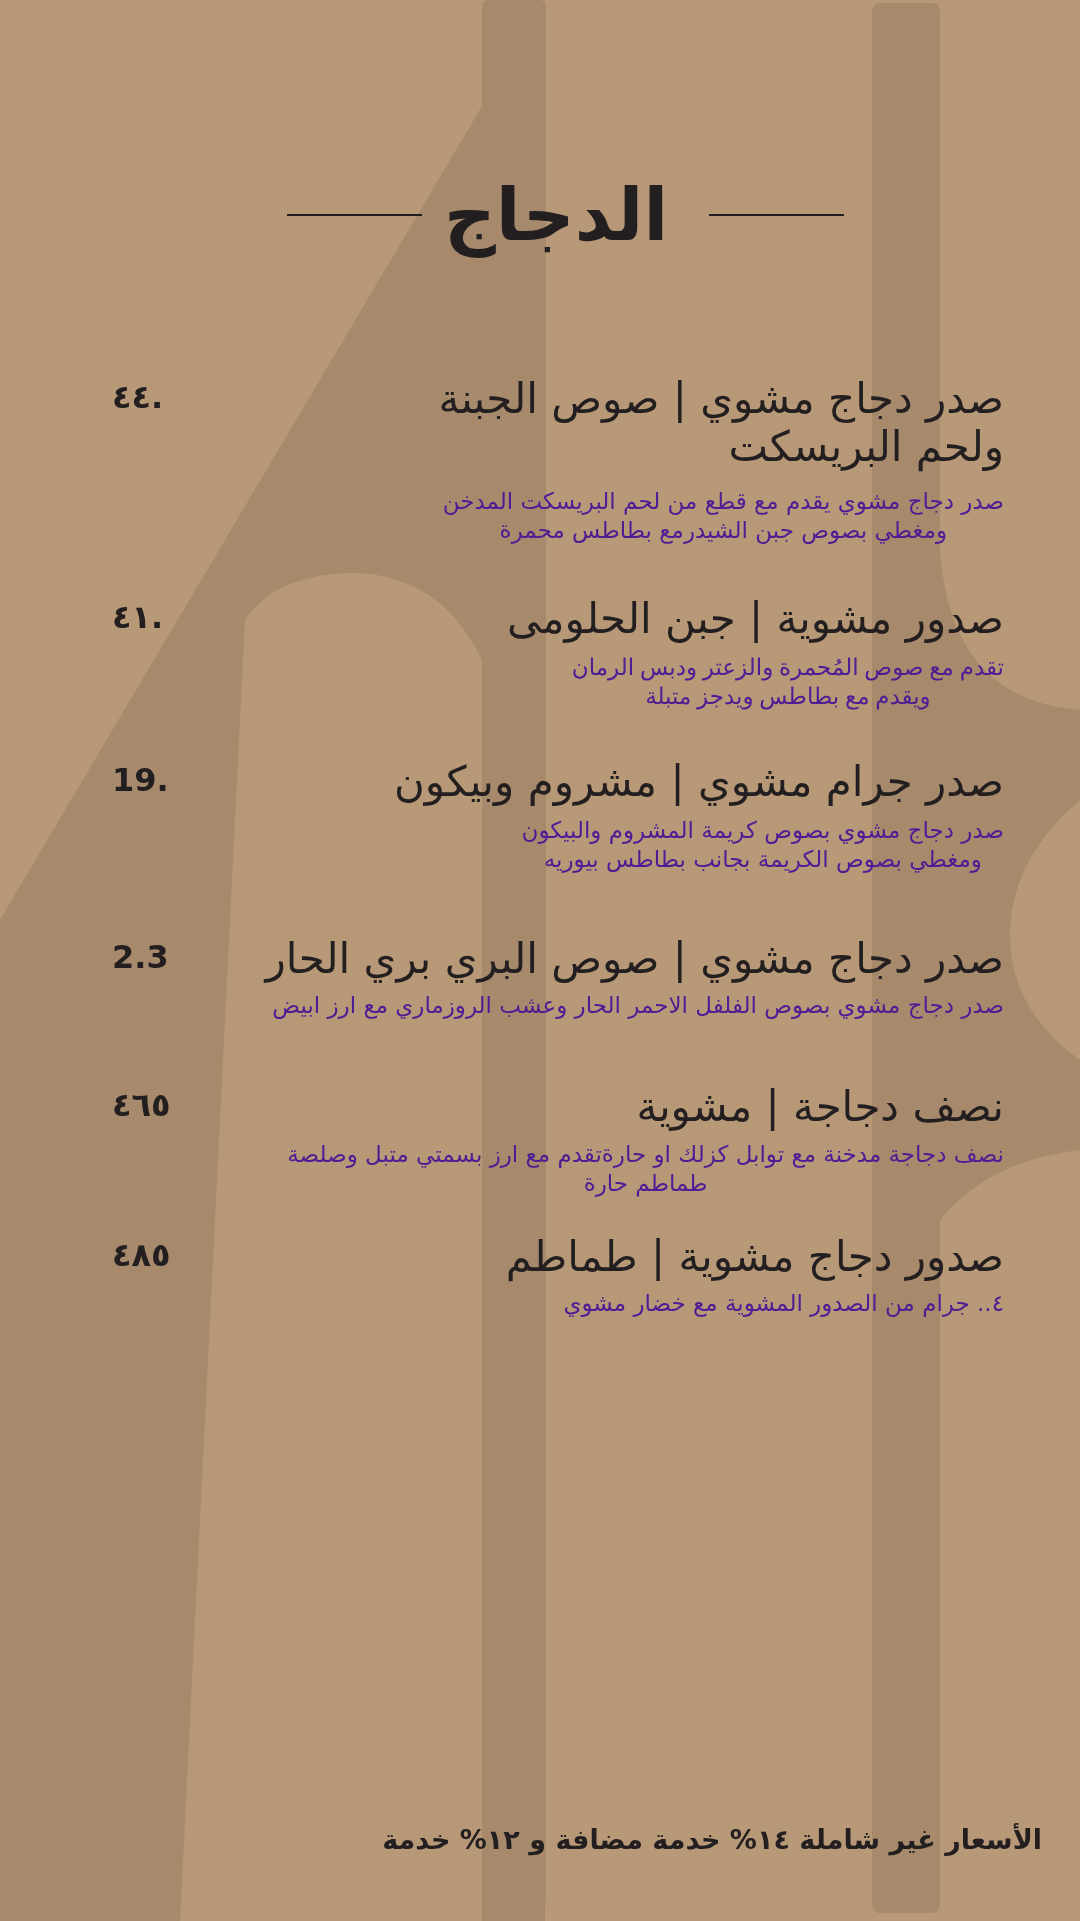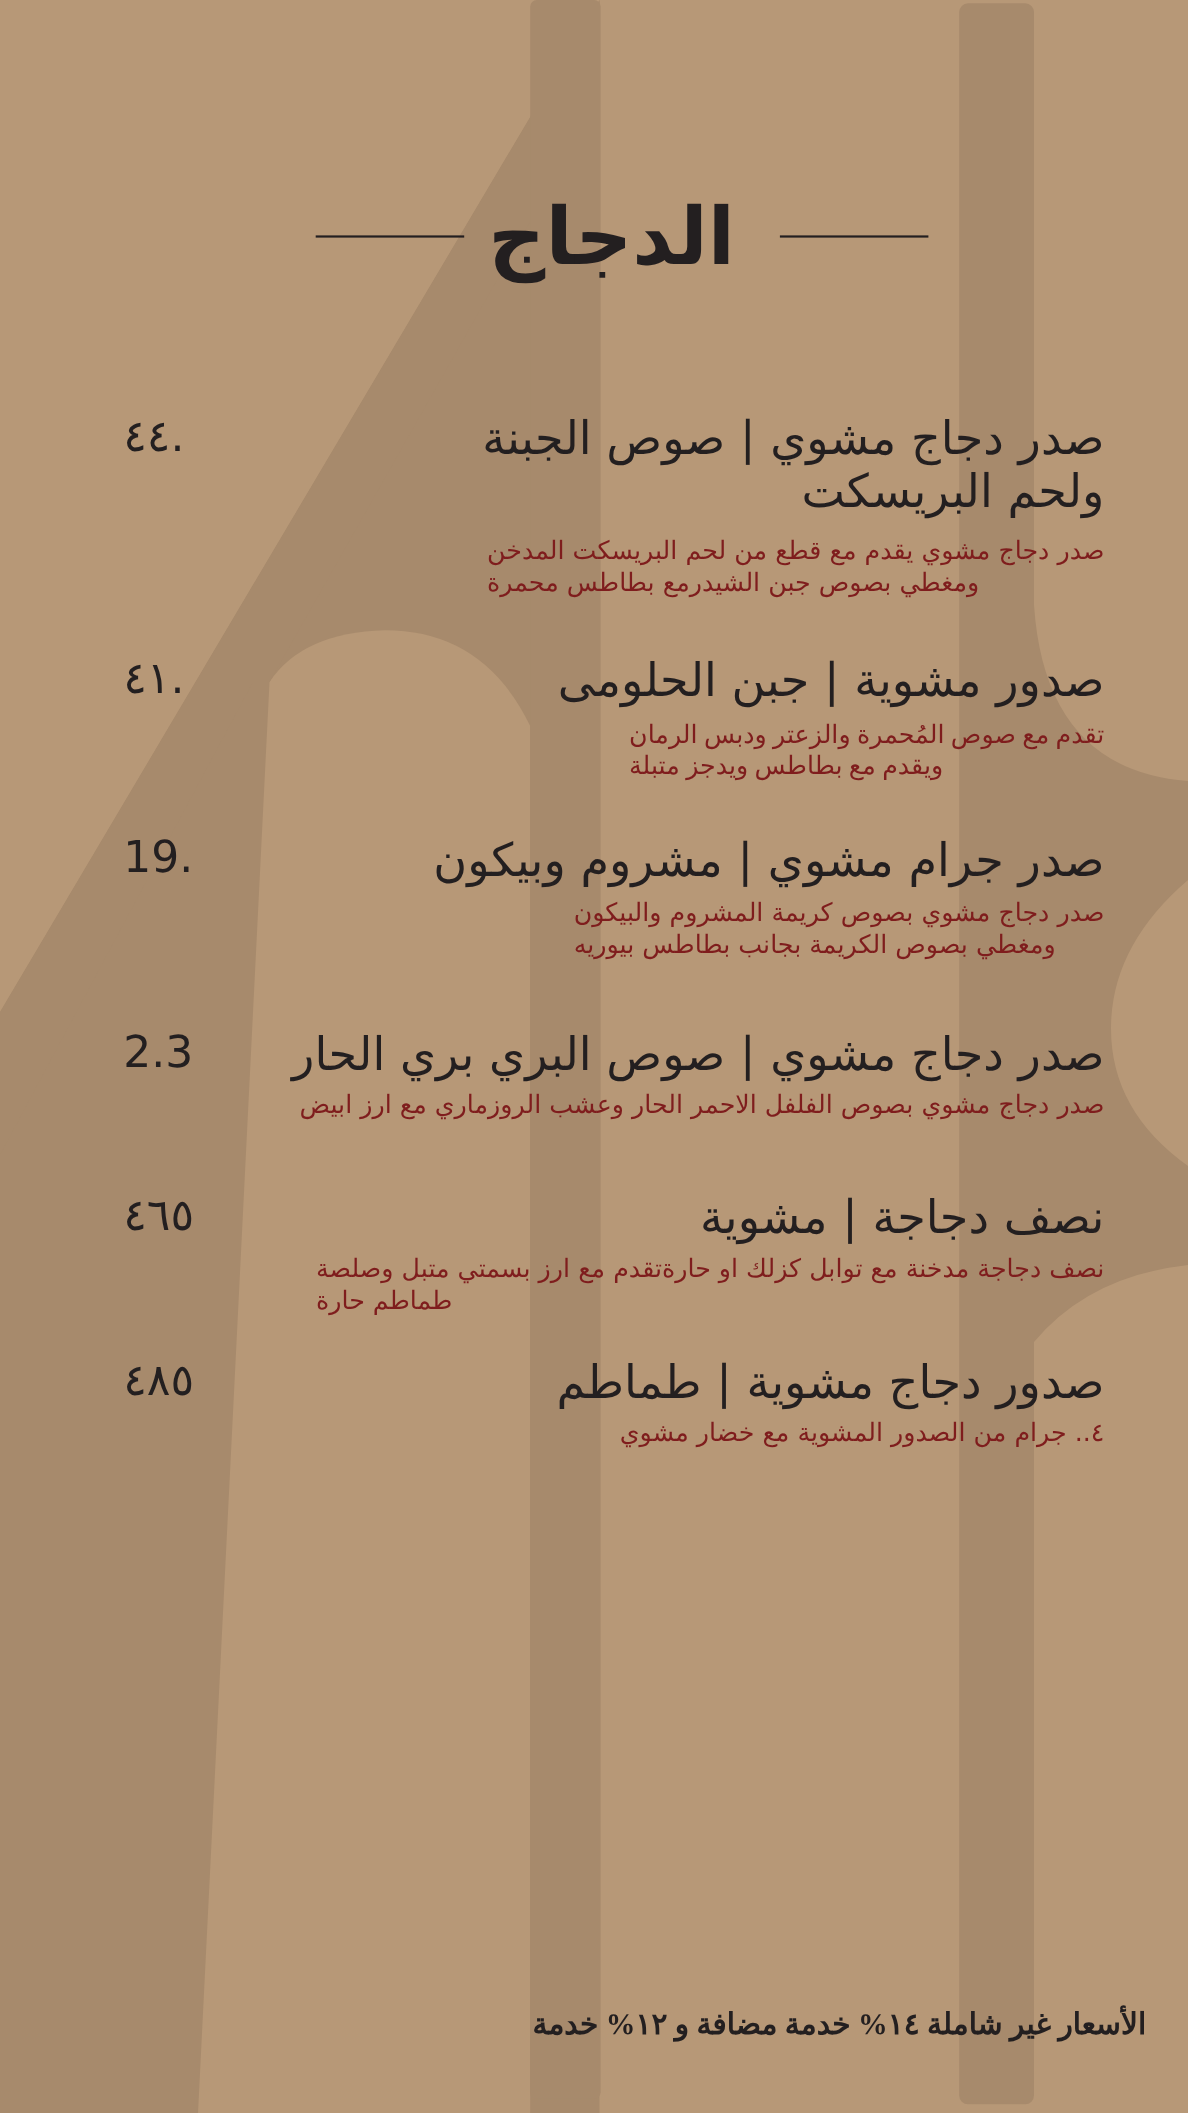--- a/index.html
+++ b/index.html
@@ -66,43 +66,43 @@
       right: 92px;
       text-align: right;
       font-size: 42px;
       line-height: 48px;
       white-space: pre-line;
       font-weight: normal;
     }
     .item-desc {
       position: absolute;
       right: 92px;
-      text-align: left;
+      text-align: center;
       font-size: 23px;
       line-height: 29px;
       white-space: pre-line;
-      color: #7f1d1d;
+      color: #4c1d95;
     }
     .item-price {
       position: absolute;
       left: 96px;
-      font-size: 40px;
+      font-size: 32px;
       line-height: 40px;
       direction: ltr;
       text-align: left;
+      font-weight: bold;
     }
 
     .footer-note {
       position: absolute;
       right: 86px;
       top: 1820px;
       font-size: 27px;
       font-weight: bold;
       line-height: 40px;
-      font-family: Liberation Serif, serif;
     }
   </style>
 </head>
 <body>
 
 <svg class="bg-layer" viewBox="0 0 1080 1921" xmlns="http://www.w3.org/2000/svg">
 
   <polygon points="545,0 545,1921 0,1921 0,920 545,0" fill="#a78a6c"></polygon>
 
   <path d="M 180,1921 L 245,620 Q 275,575 350,573 Q 440,573 482,660 L 482,1921 Z" fill="#b79877"></path>

